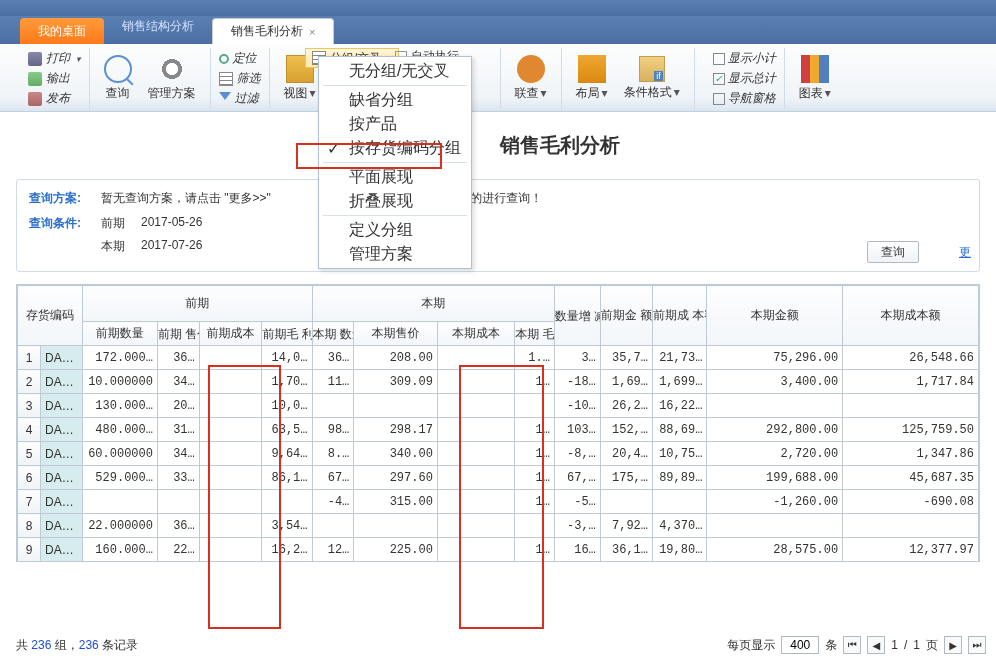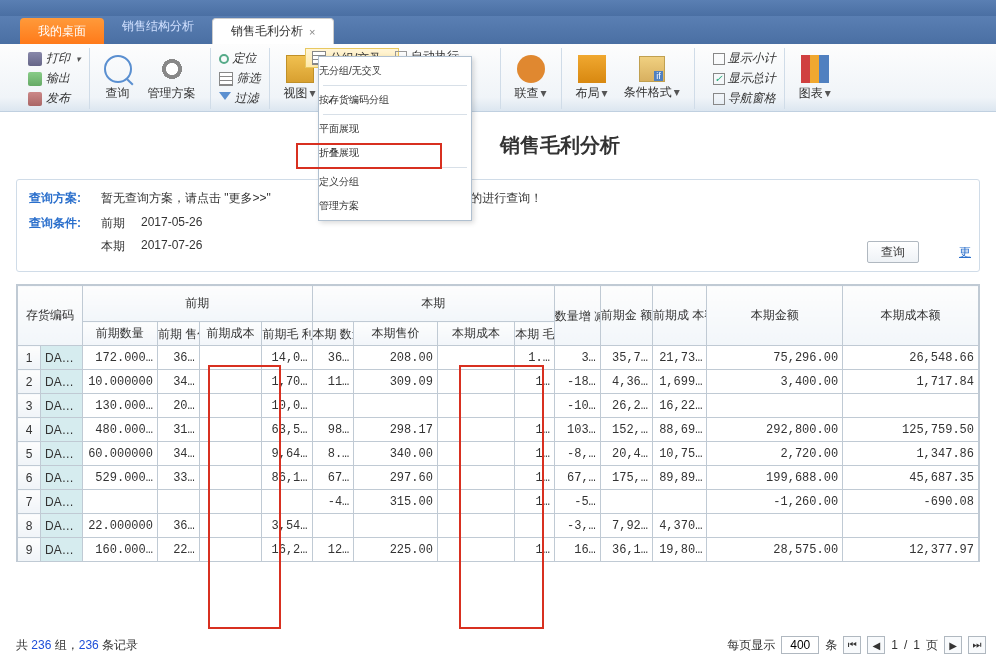--- a/index.html
+++ b/index.html
@@ -30,21 +30,21 @@
 .ribbon-big span { font-size: 12px; }
 .dd { font-size: 9px; color: #555; margin-left: 2px; }
 .checkbox-row { display: flex; align-items: center; gap: 3px; font-size: 12px; height: 18px; padding-left: 10px; }
 .checkbox-row .cb { width: 12px; height: 12px; border: 1px solid #888; display: inline-flex; align-items: center; justify-content: center; font-size: 10px; color: #2a7; }
 
 
 .group-btn { position: absolute; left: 305px; top: 4px; height: 20px; padding: 0 6px; background: linear-gradient(#fff5d8,#ffe9a8); border: 1px solid #e8c860; display: flex; align-items: center; gap: 4px; font-size: 12px; }
 .auto-exec-row { position: absolute; left: 395px; top: 4px; display: flex; align-items: center; gap: 4px; font-size: 12px; }
 .auto-exec-row .cb { width: 12px; height: 12px; border: 1px solid #999; }
 .dropdown-menu { position: absolute; left: 318px; top: 56px; width: 154px; background: #fff; border: 1px solid #b0c0d0; box-shadow: 2px 2px 5px rgba(0,0,0,.15); z-index: 100; padding: 2px 0; }
-.dropdown-menu .mi { height: 24px; display: flex; align-items: center; font-size: 10px; cursor: pointer; position: relative; }
+.dropdown-menu .mi { height: 24px; display: flex; align-items: center; padding-left: 30px; font-size: 16px; cursor: pointer; position: relative; }
 .dropdown-menu .mi.sel::before { content: "✓"; position: absolute; left: 8px; }
 .dropdown-menu .sep { height: 1px; background: #d8e0e8; margin: 2px 4px; }
 .menu-highlight { position: absolute; left: 296px; top: 143px; width: 146px; height: 26px; border: 2px solid #d83020; z-index: 101; pointer-events: none; }
 
 
 .page-title-area { padding: 20px 0 12px 500px; }
 .page-title-area h1 { font-size: 20px; font-weight: bold; color: #333; }
 
 
 .query-panel { margin: 8px 16px 0 16px; border: 1px solid #d0dce8; border-radius: 3px; padding: 10px 19px 8px 12px; position: relative; background: #fff; }
@@ -215,20 +215,22 @@
   </div>
   <div class="auto-exec-row">
     <span class="cb"></span>
     <span>自动执行</span>
   </div>
 </div>
 
 <div class="dropdown-menu">
   <div class="mi">无分组/无交叉</div>
   <div class="sep"></div>
+  <div class="mi">缺省分组</div>
+  <div class="mi">按产品</div>
   <div class="mi sel">按存货编码分组</div>
   <div class="sep"></div>
   <div class="mi">平面展现</div>
   <div class="mi">折叠展现</div>
   <div class="sep"></div>
   <div class="mi">定义分组</div>
   <div class="mi">管理方案</div>
 </div>
 <div class="menu-highlight"></div>
 
@@ -332,21 +334,21 @@
           <td class="code">DA…</td>
           <td class="num">10.000000</td>
           <td class="num">34…</td>
           <td class="num"></td>
           <td class="num">1,70…</td>
           <td class="num">11…</td>
           <td class="num">309.09</td>
           <td class="num"></td>
           <td class="num">1…</td>
           <td class="num">-18…</td>
-          <td class="num">4,36…</td>
+          <td class="num">1,69…</td>
           <td class="num">1,699…</td>
           <td class="num">3,400.00</td>
           <td class="num">1,717.84</td>
         </tr>
         <tr>
           <td class="rownum">3</td>
           <td class="code">DA…</td>
           <td class="num">130.000…</td>
           <td class="num">20…</td>
           <td class="num"></td>

